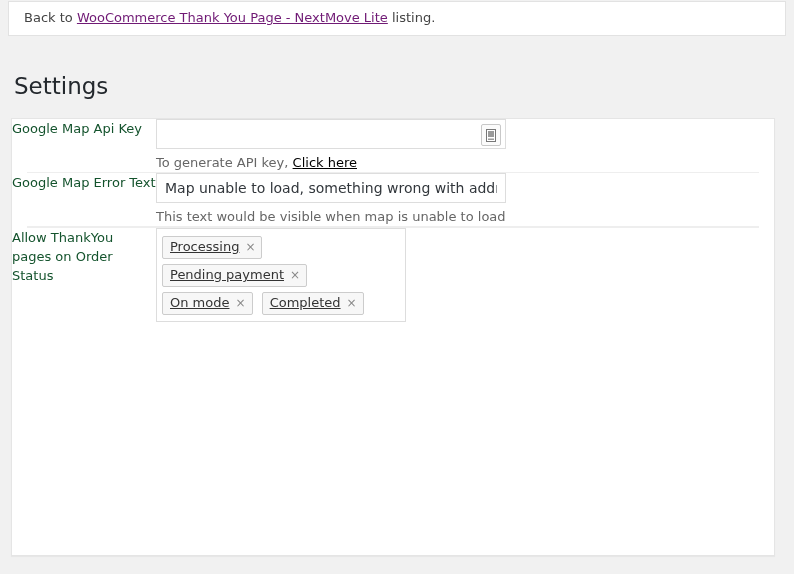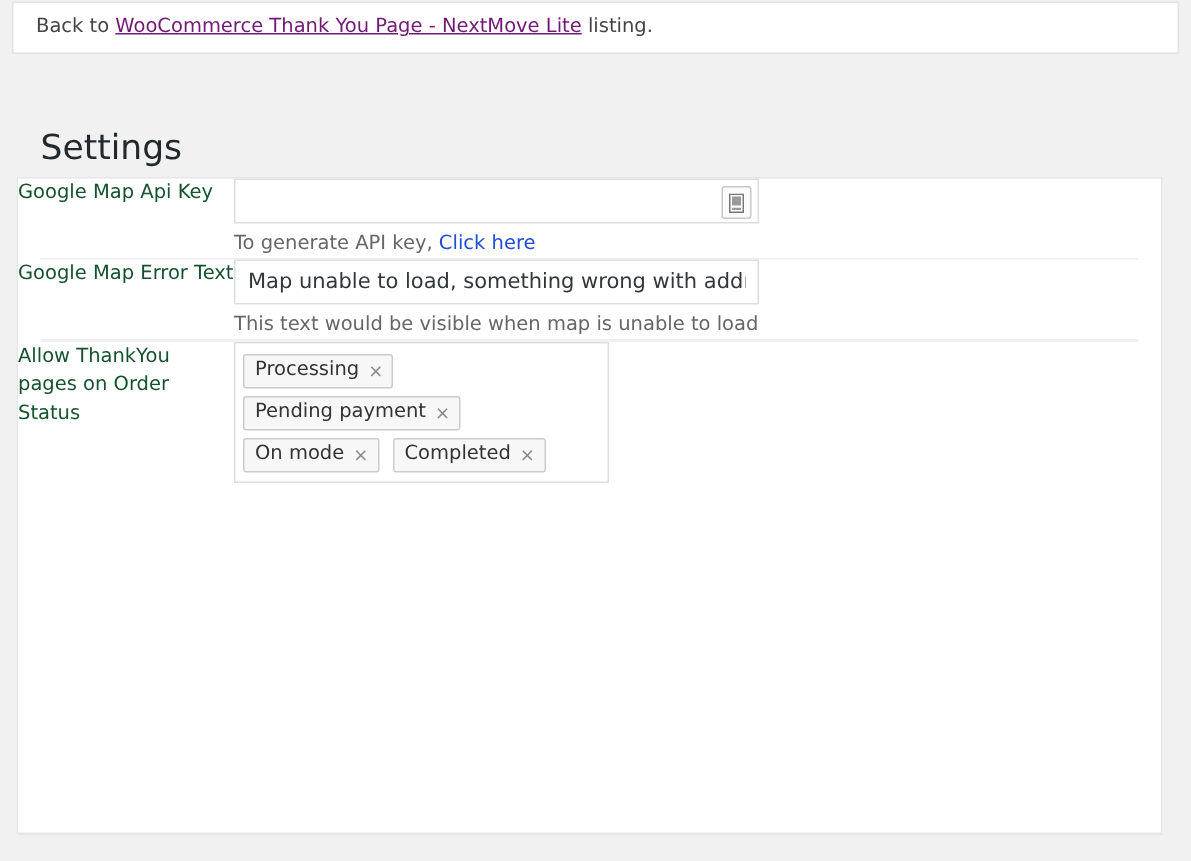--- a/index.html
+++ b/index.html
@@ -43,21 +43,21 @@
 
   
   .page-title {
     position: absolute;
     left: 11px;
     top: 60px;
     font-size: 23px;
     font-weight: 400;
     color: #23282d;
     line-height: 29px;
-    margin: 16px;
+    margin: 3px;
     padding: 9px 0 4px 0;
   }
 
   
   .card {
     position: absolute;
     left: 11px;
     top: 118px;
     width: 764px;
     height: 438px;
@@ -132,21 +132,22 @@
   }
   .autofill-icon svg { display: block; }
 
   .field-desc {
     font-size: 13px;
     color: #666666;
     margin-top: 5px;
     line-height: 18px;
   }
   .desc-link {
-    color: #1d4ed8;
+    color: #000000;
+    text-decoration: underline;
     cursor: pointer;
   }
 
   
   .multiselect {
     box-sizing: border-box;
     width: 250px;
     min-height: 82px;
     border: 1px solid #dddddd;
     background: #ffffff;
@@ -158,21 +159,21 @@
     background: #f7f7f7;
     border: 1px solid #cccccc;
     border-radius: 2px;
     padding: 2px 6px 3px 7px;
     margin: 3px 4px 2px 0;
     font-size: 13px;
     color: #333333;
     line-height: 16px;
     cursor: default;
   }
-  .chip-label { white-space: nowrap; }
+  .chip-label { white-space: nowrap; text-decoration: underline; }
   .chip-remove {
     margin-left: 6px;
     color: #888888;
     font-size: 12px;
     line-height: 12px;
     cursor: pointer;
   }
 
   
   .save-cell {

